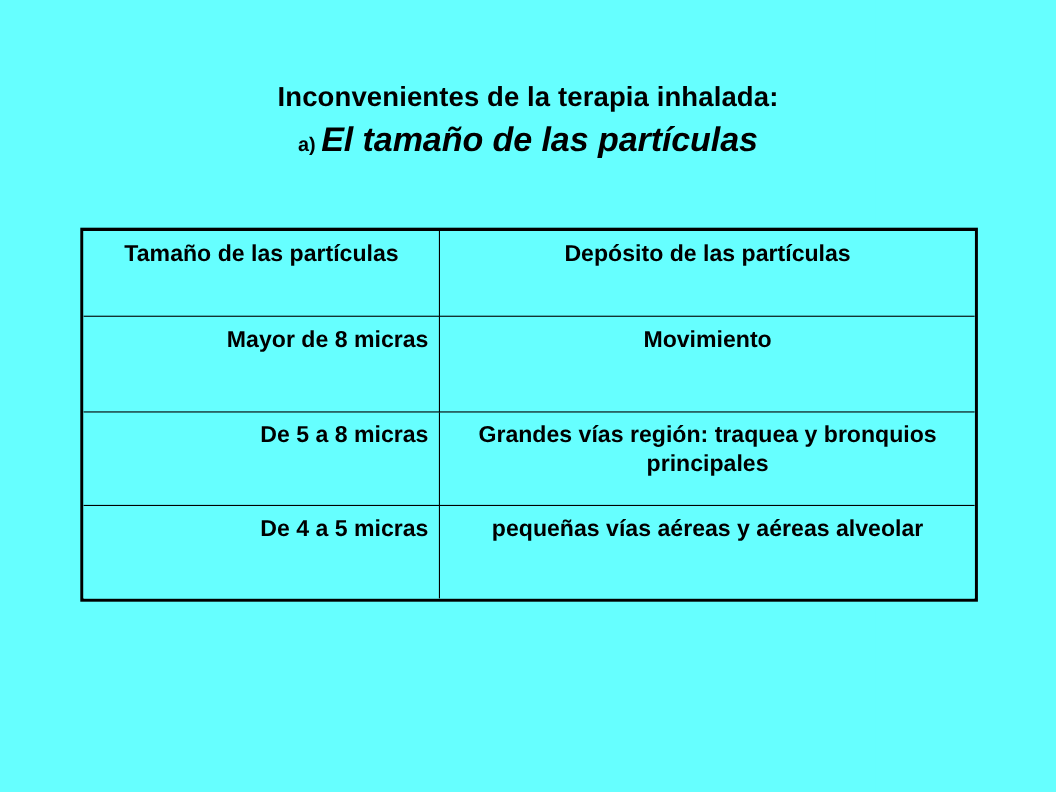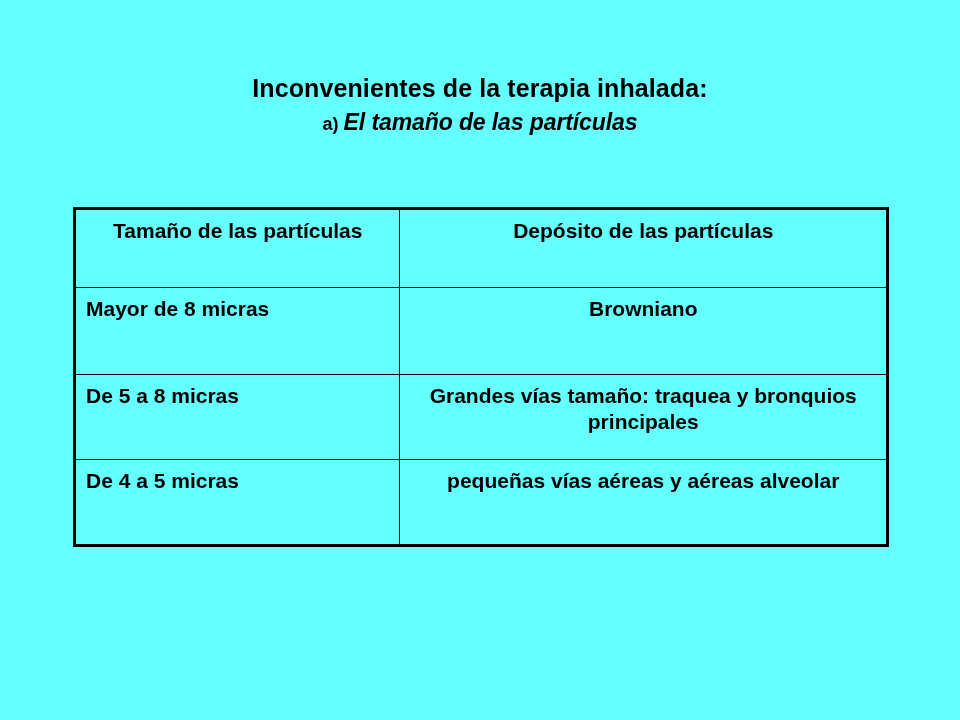--- a/index.html
+++ b/index.html
@@ -45,21 +45,21 @@
     margin-top: 10px;
     white-space: nowrap;
   }
   .title-marker {
     font-size: 18px;
     font-weight: bold;
     font-style: normal;
     vertical-align: baseline;
   }
   .title-emph {
-    font-size: 23px;
+    font-size: 31px;
     font-weight: bold;
     font-style: italic;
     margin-left: 5px;
     letter-spacing: -0.1px;
   }
 
   
   .table-wrap {
     position: absolute;
     left: 73px;
@@ -96,21 +96,21 @@
   table.particle-table tr > td:last-child,
   table.particle-table tr > th:last-child { border-right: none; }
   table.particle-table tr:first-child > th { border-top: none; }
   table.particle-table tr:last-child > td { border-bottom: none; }
 
   th.header-cell {
     text-align: center;
     height: 77px;
   }
   td.size-cell {
-    text-align: left;
+    text-align: right;
     margin-top: 10px;
   }
   td.depot-cell {
     text-align: center;
   }
   tr.row-tall td { height: 87px; }
   tr.row-std  td { height: 85px; }
   tr.row-last td { height: 82px; }
 </style>
 </head>
@@ -133,25 +133,25 @@
       </colgroup>
       <thead>
         <tr>
           <th class="header-cell">Tamaño de las partículas</th>
           <th class="header-cell">Depósito de las partículas</th>
         </tr>
       </thead>
       <tbody>
         <tr class="row-tall">
           <td class="size-cell">Mayor de 8 micras</td>
-          <td class="depot-cell">Browniano</td>
+          <td class="depot-cell">Movimiento</td>
         </tr>
         <tr class="row-std">
           <td class="size-cell">De 5 a 8 micras</td>
-          <td class="depot-cell">Grandes vías tamaño: traquea y bronquios principales</td>
+          <td class="depot-cell">Grandes vías región: traquea y bronquios principales</td>
         </tr>
         <tr class="row-std">
           <td class="size-cell">De 4 a 5 micras</td>
           <td class="depot-cell">pequeñas vías aéreas y aéreas alveolar</td>
         </tr>
       </tbody>
     </table>
   </div>
 
 </div>

